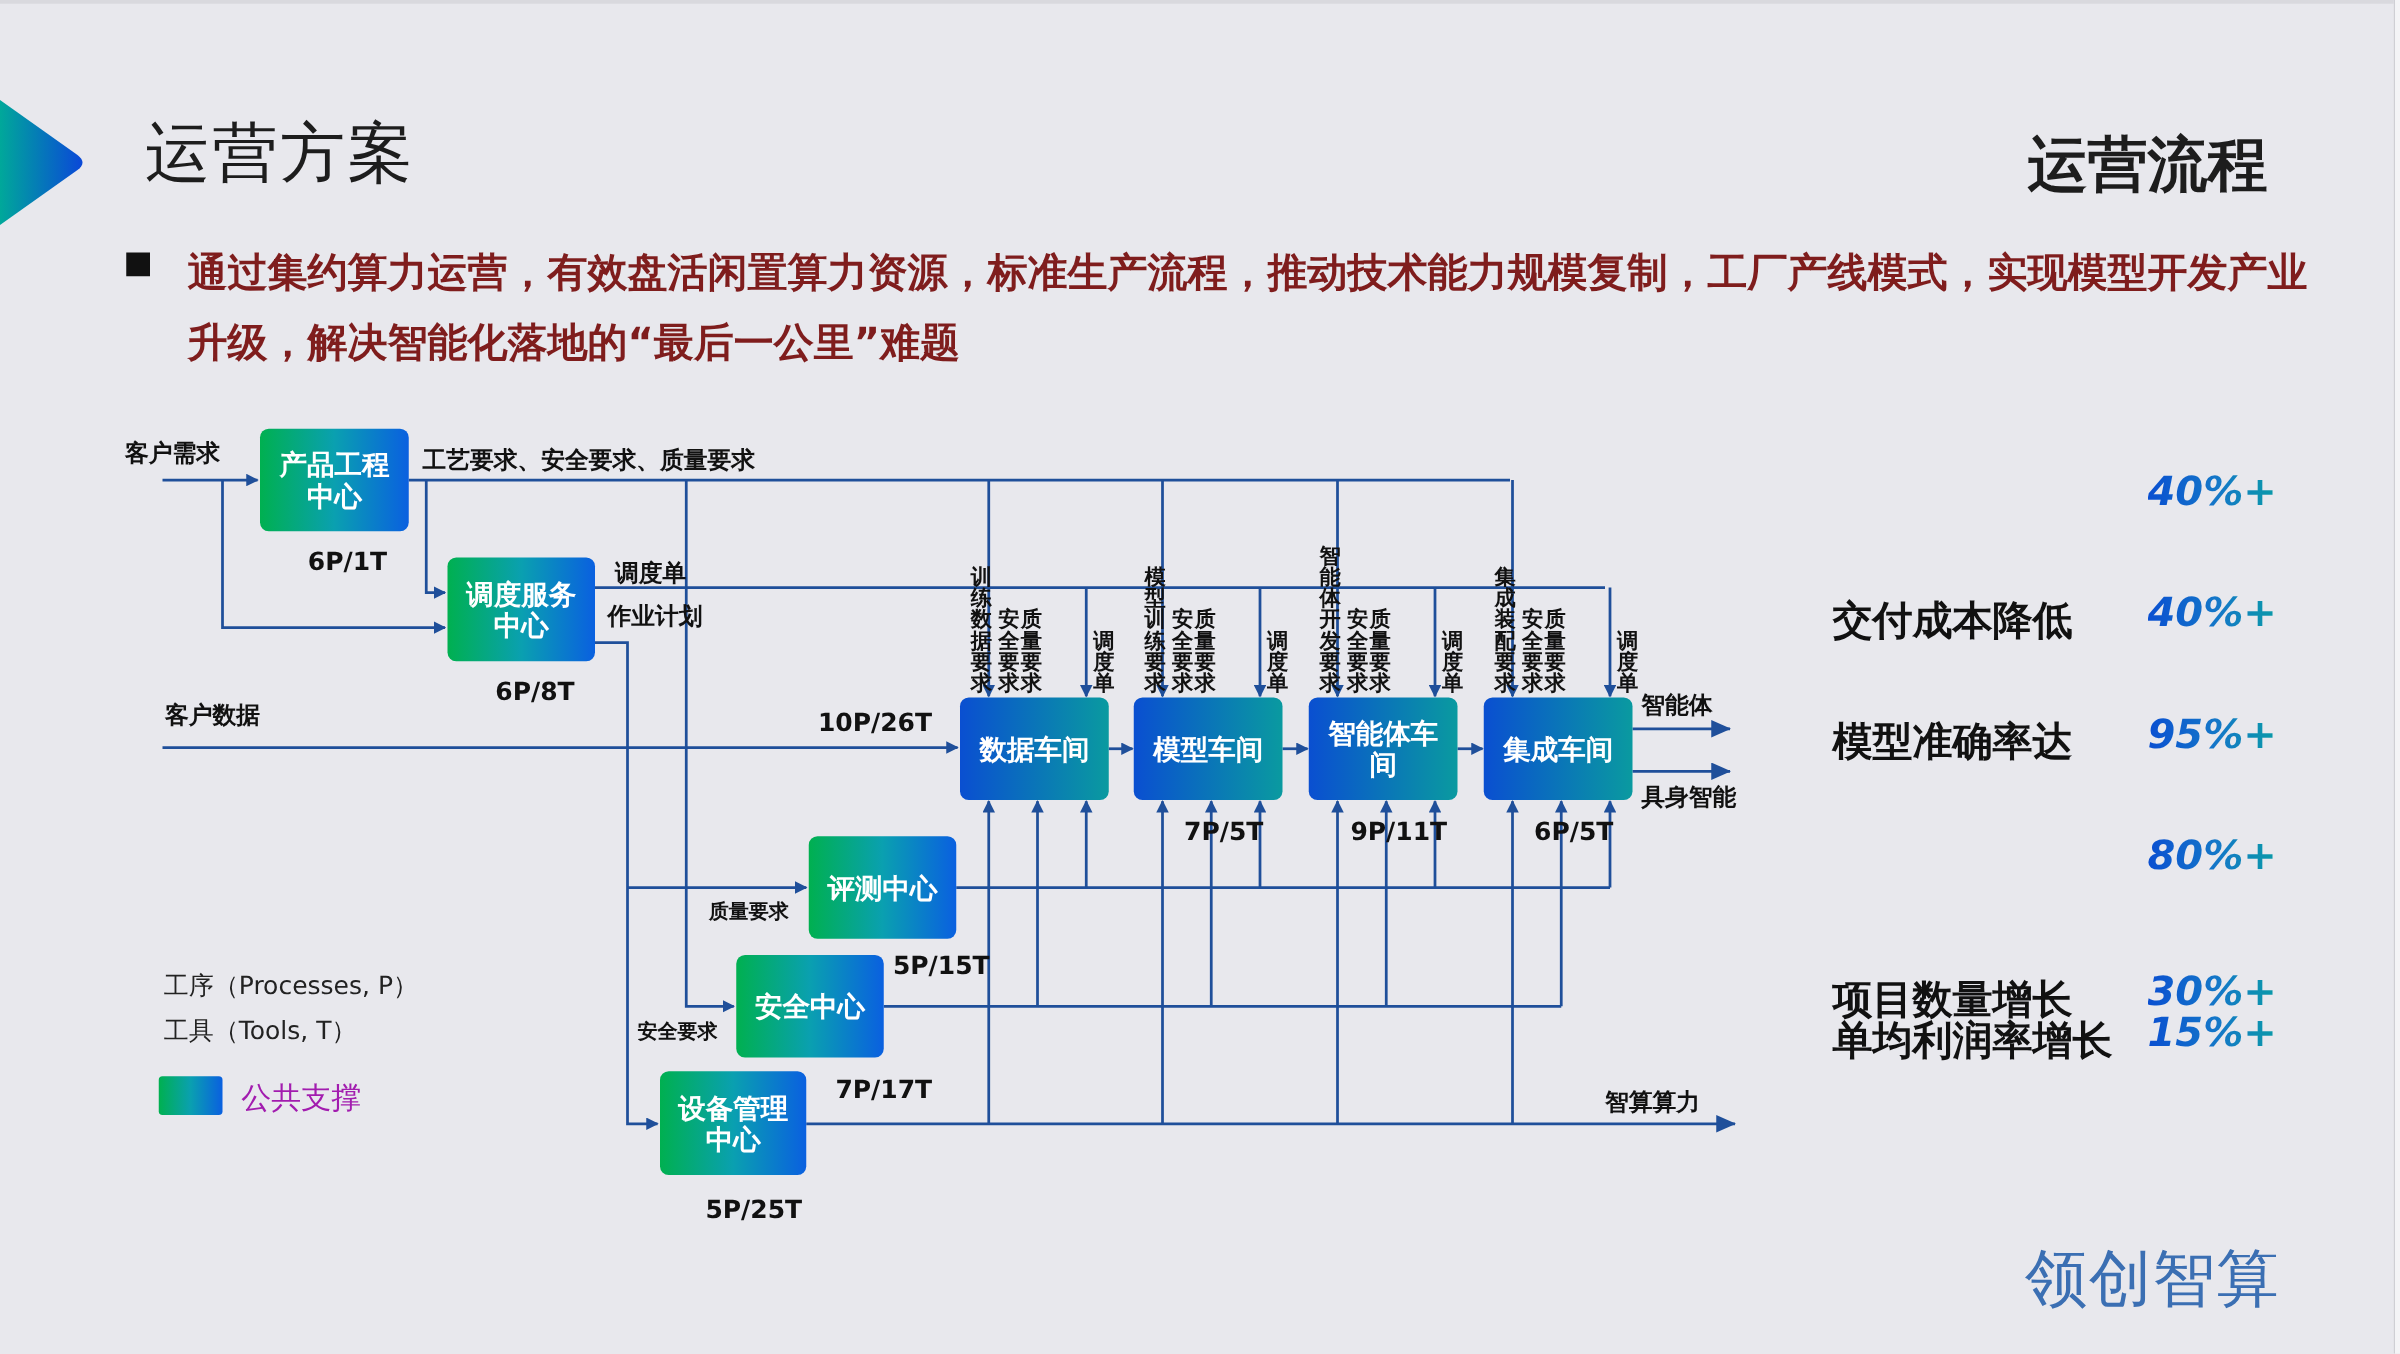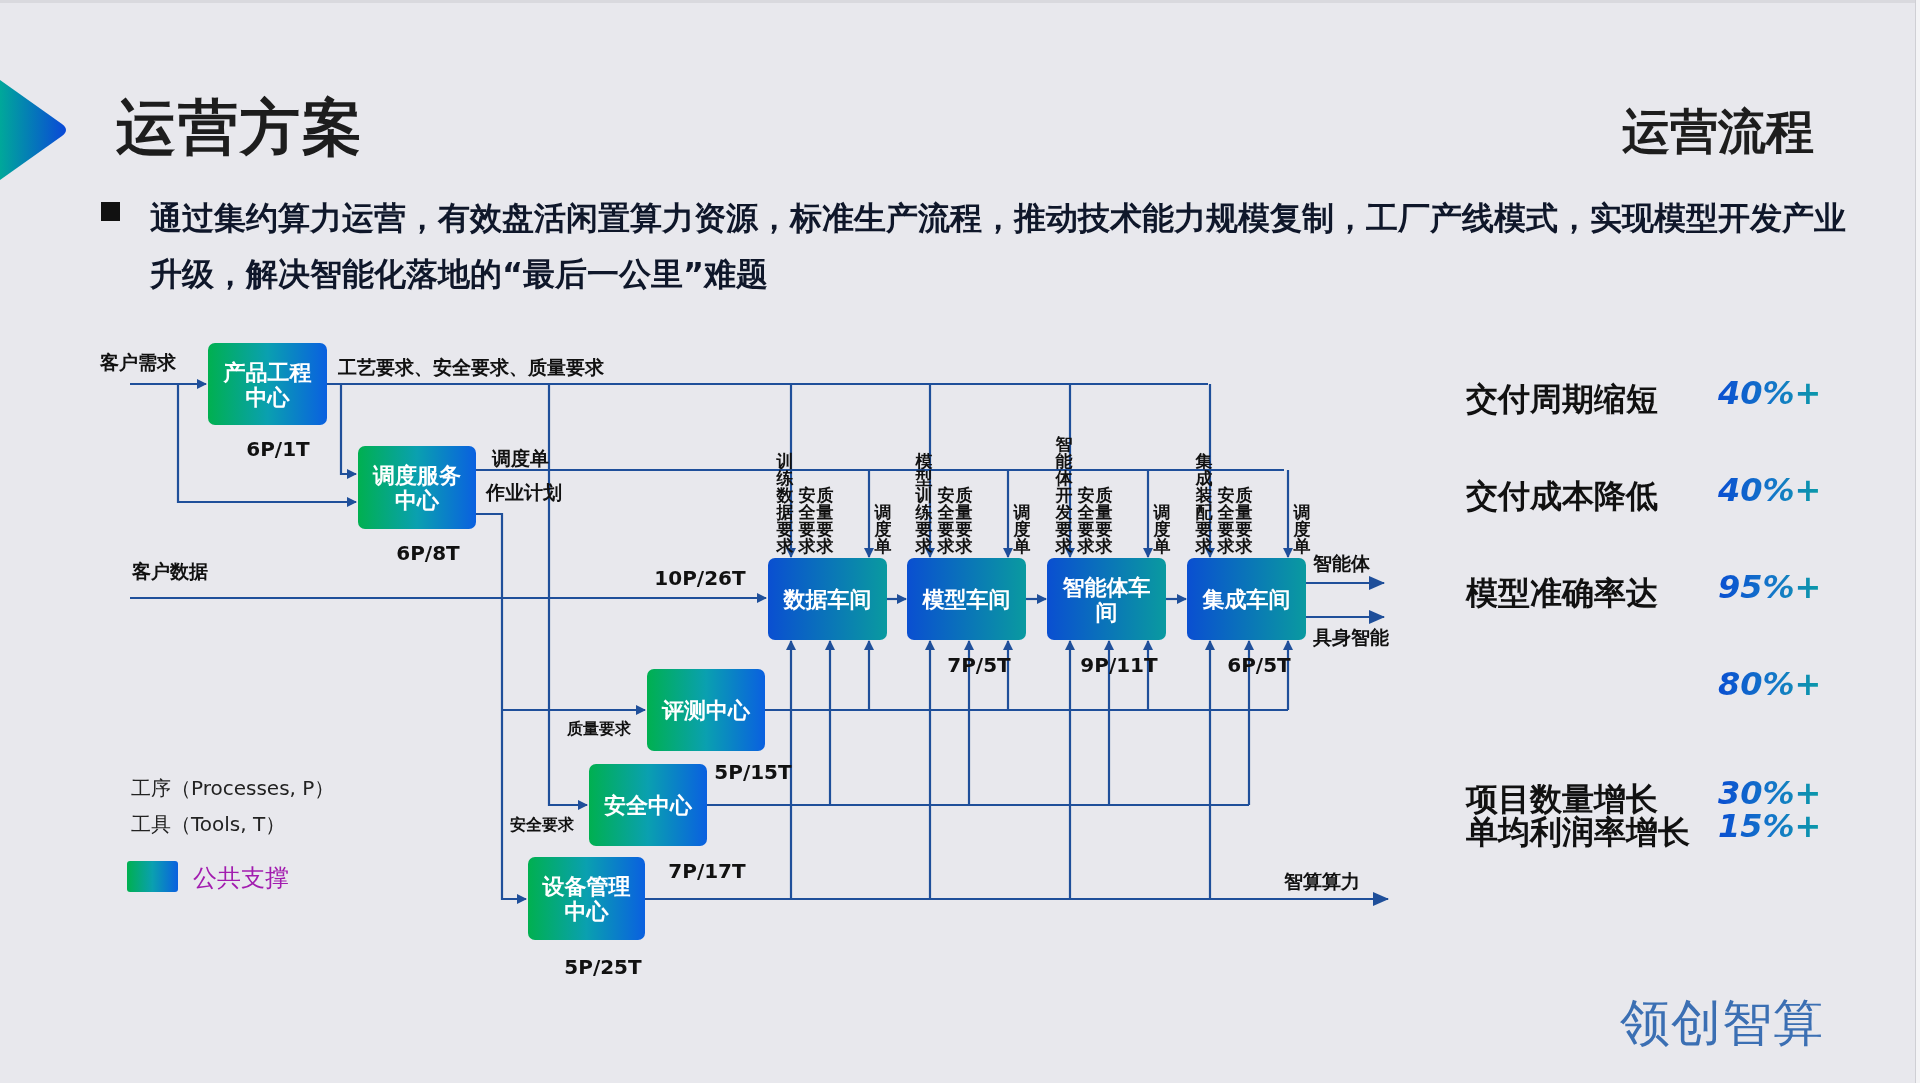--- a/index.html
+++ b/index.html
@@ -1,23 +1,23 @@
 <!DOCTYPE html>
 <html><head>
 <meta charset="utf-8">
 <style>
   html, body { margin:0; padding:0; }
   body { width:1920px; height:1083px; background:#e8e8ed; position:relative; overflow:hidden;
          font-family:"DejaVu Sans","Liberation Sans",sans-serif; color:#111; }
   .topline { position:absolute; left:0; top:0; width:1920px; height:3px; background:#d9d9de; }
   .rightline { position:absolute; right:0; top:0; width:4px; height:1083px; background:#f4f4f6; border-left:1px solid #cfcfd4; }
-  .page-title { position:absolute; left:116px; top:88px; font-size:60px; font-weight:bold; letter-spacing:2px; color:#1d1d1d; }
+  .page-title { position:absolute; left:116px; top:88px; font-size:52px; font-weight:normal; letter-spacing:2px; color:#1d1d1d; }
   .section-title { position:absolute; left:1622px; top:100px; font-size:48px; font-weight:bold; color:#1d1d1d; }
   .bullet-sq { position:absolute; left:101px; top:202px; width:19px; height:19px; background:#111; }
-  .desc { position:absolute; left:150px; top:190px; width:1700px; font-size:32px; font-weight:bold; line-height:56px; color:#0f172a; }
+  .desc { position:absolute; left:150px; top:190px; width:1700px; font-size:32px; font-weight:bold; line-height:56px; color:#7f1d1d; }
   .diagram { position:absolute; left:0; top:0; width:1920px; height:1083px; }
   .kpi-row { position:absolute; left:1466px; width:400px; height:50px; }
   .kpi-label { position:absolute; left:0; top:0; font-size:32px; font-weight:bold; color:#111; white-space:nowrap; }
   .kpi-value { position:absolute; left:252px; top:-4px; font-size:32px; font-weight:bold; font-style:italic; white-space:nowrap;
                background:linear-gradient(90deg,#0a4fd1,#1478c8 55%,#0a9aa8); -webkit-background-clip:text; background-clip:text; color:transparent; }
   .legend { position:absolute; left:131px; top:770px; font-size:20px; color:#222; line-height:36px; }
   .legend-swatch { position:absolute; left:127px; top:861px; width:51px; height:31px; border-radius:3px;
                    background:linear-gradient(90deg,#00b050,#0aa0b0 50%,#0a60e0); }
   .legend-swatch-label { position:absolute; left:193px; top:862px; font-size:24px; color:#a21caf; }
   .brand { position:absolute; left:1620px; top:990px; font-size:50px; color:#3b6fb3; letter-spacing:1px;text-align:center; }
@@ -269,21 +269,20 @@
 
 <div class="legend">
   <div>工序（Processes, P）</div>
   <div>工具（Tools, T）</div>
 </div>
 <div class="legend-swatch"></div>
 <div class="legend-swatch-label">公共支撑</div>
 
 <div id="kpis">
     <div class="kpi-row" style="top: 378px;">
-      <div class="kpi-label">交付周期缩短</div>
       <div class="kpi-value">40%+</div>
     </div>
     <div class="kpi-row" style="top: 475px;">
       <div class="kpi-label">交付成本降低</div>
       <div class="kpi-value">40%+</div>
     </div>
     <div class="kpi-row" style="top: 572px;">
       <div class="kpi-label">模型准确率达</div>
       <div class="kpi-value">95%+</div>
     </div>

